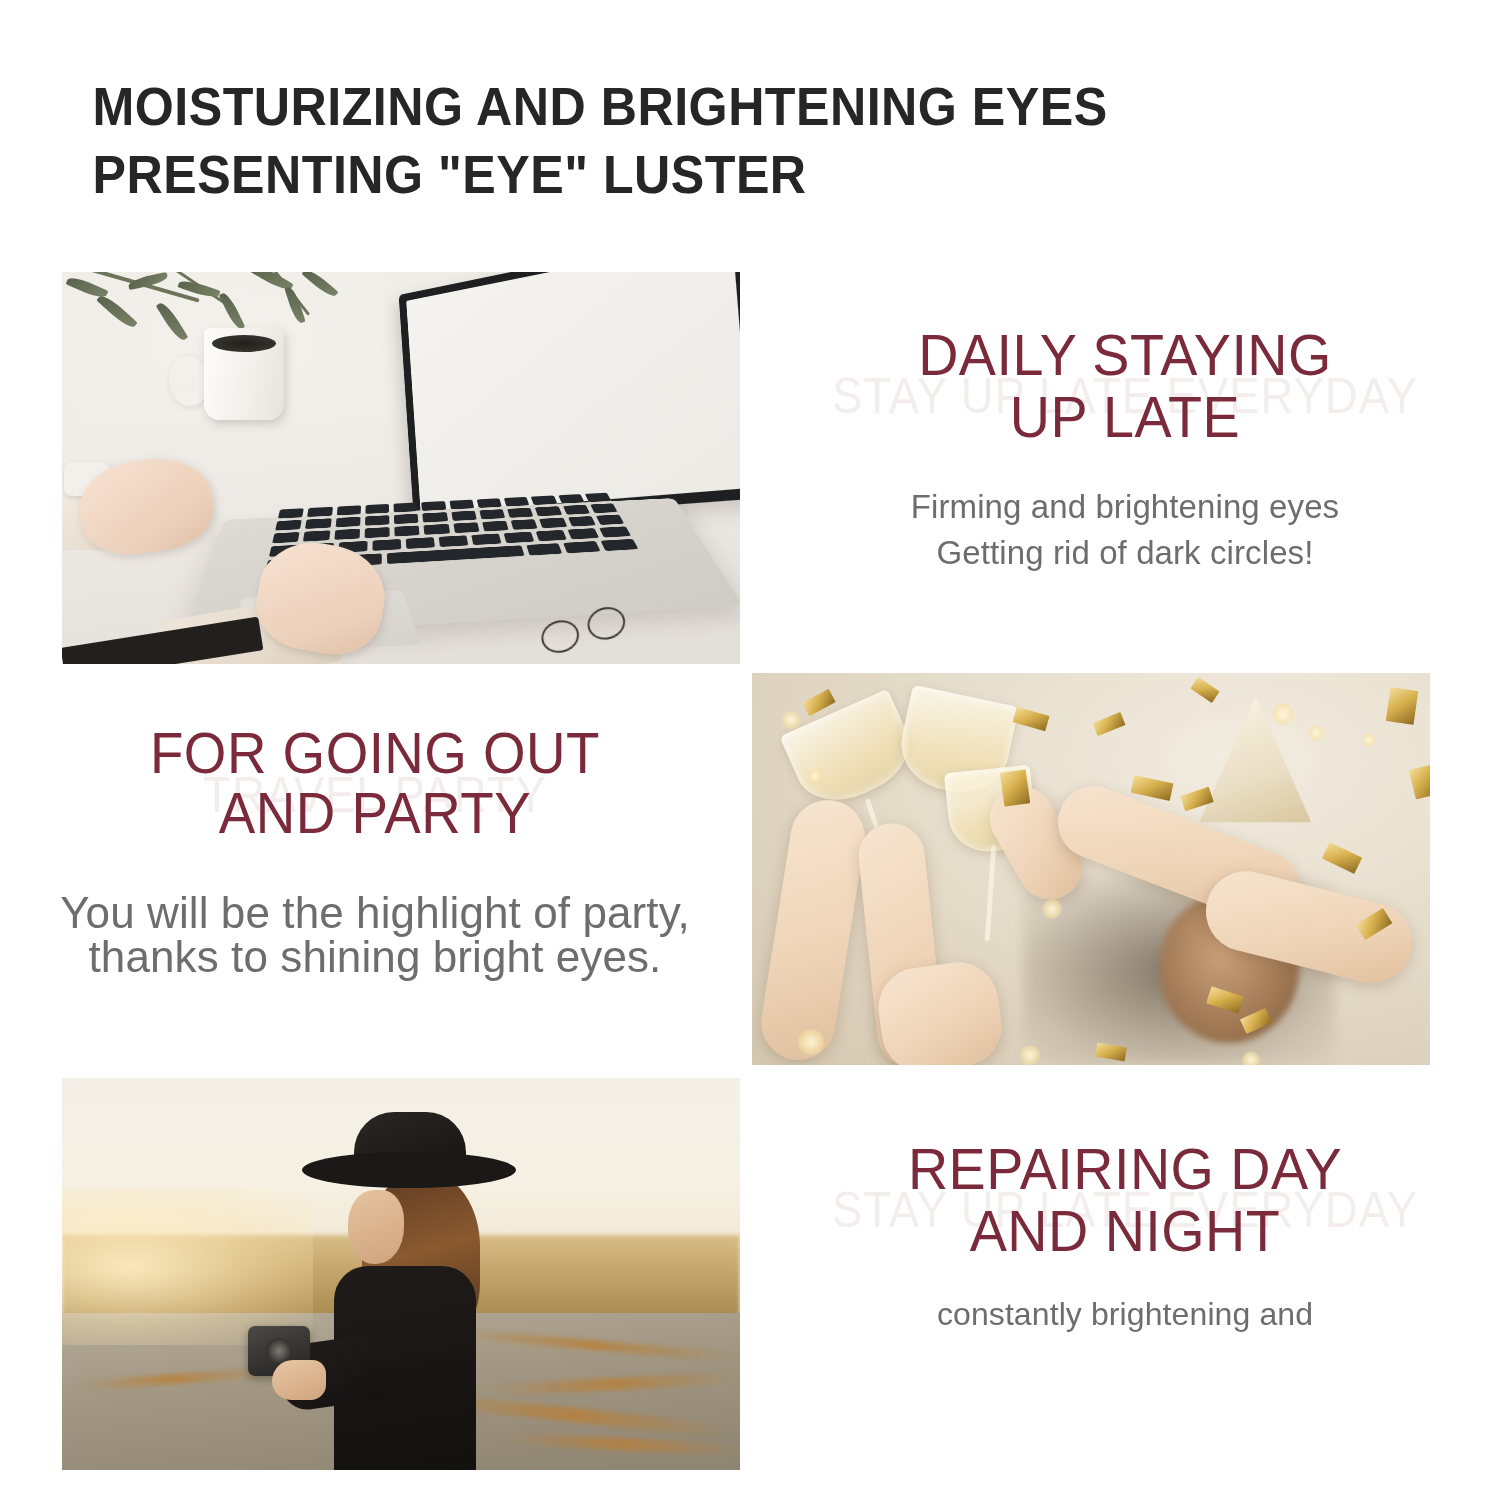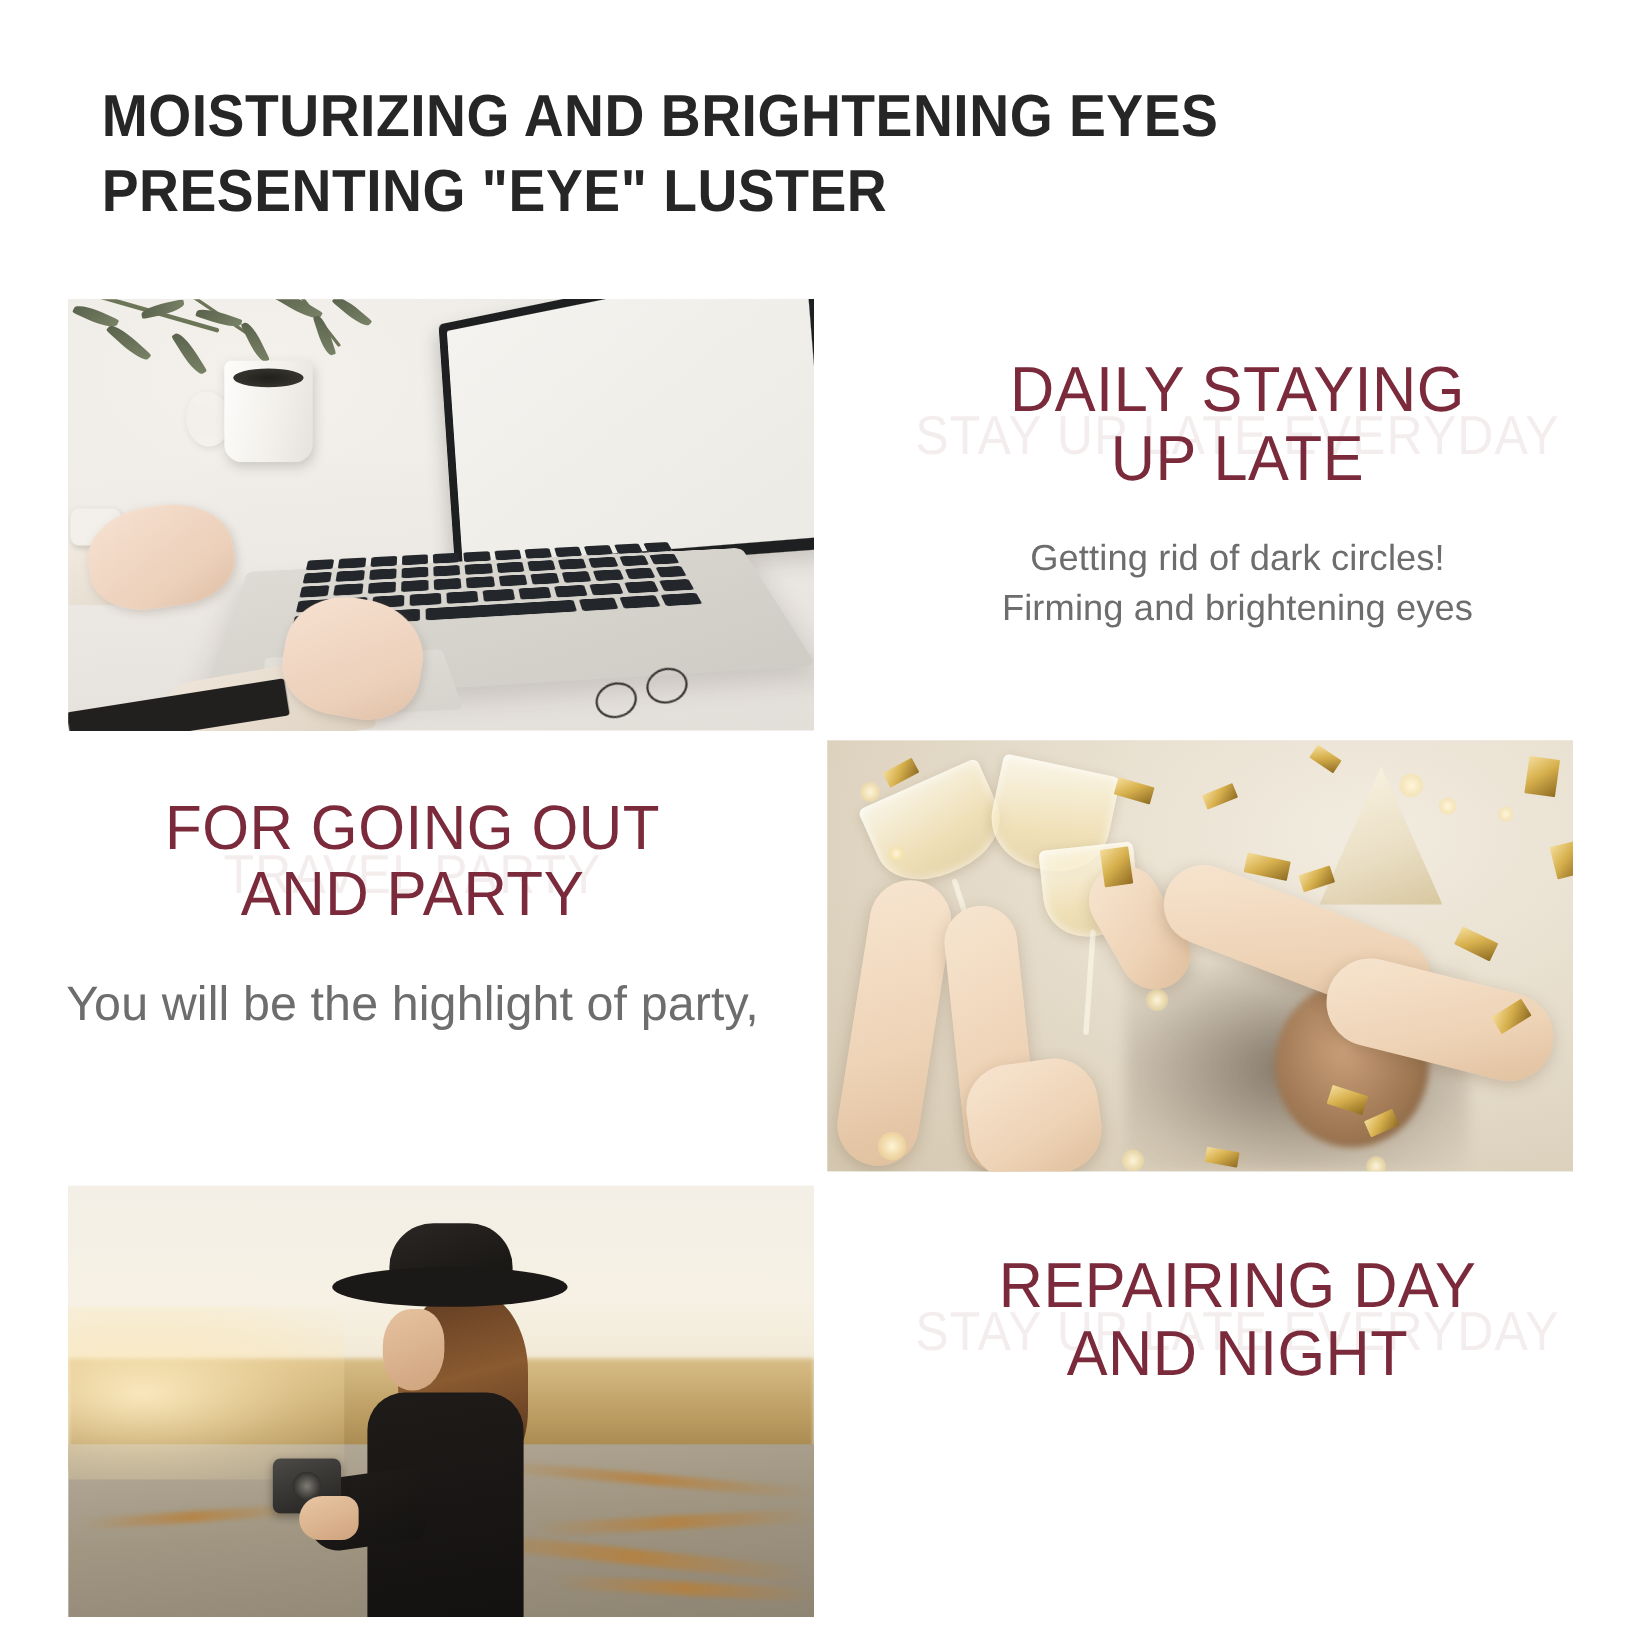--- a/index.html
+++ b/index.html
@@ -514,38 +514,39 @@
     </div>
 
     <div class="text-cell">
       <div class="text-wrap pos-1">
         <div class="headline">
           <span class="ghost">STAY UP LATE EVERYDAY</span>
           <span class="hl-line">DAILY STAYING</span>
           <span class="hl-line">UP LATE</span>
         </div>
         <div class="subtext">
+          <span class="st-line">Firming and brightening eyes</span>
           <span class="st-line">Getting rid of dark circles!</span>
-          <span class="st-line">Firming and brightening eyes</span>
         </div>
       </div>
     </div>
   </div>
 
   <div class="row row-2">
 
     <div class="text-cell">
       <div class="text-wrap pos-2">
         <div class="headline">
           <span class="ghost">TRAVEL PARTY</span>
           <span class="hl-line">FOR GOING OUT</span>
           <span class="hl-line">AND PARTY</span>
         </div>
         <div class="subtext">
           <span class="st-line">You will be the highlight of party,</span>
+          <span class="st-line">thanks to shining bright eyes.</span>
         </div>
       </div>
     </div>
 
     <div class="photo-cell">
       <div class="photo right-photo">
         <div class="scene">
           <div class="party-bg"></div>
           <div class="party-hat"></div>
           <div class="party-dark"></div>
@@ -623,18 +624,19 @@
     </div>
 
     <div class="text-cell">
       <div class="text-wrap pos-3">
         <div class="headline">
           <span class="ghost">STAY UP LATE EVERYDAY</span>
           <span class="hl-line">REPAIRING DAY</span>
           <span class="hl-line">AND NIGHT</span>
         </div>
         <div class="subtext">
+          <span class="st-line">constantly brightening and</span>
         </div>
       </div>
     </div>
   </div>
 
 </div>
 
 </body></html>

